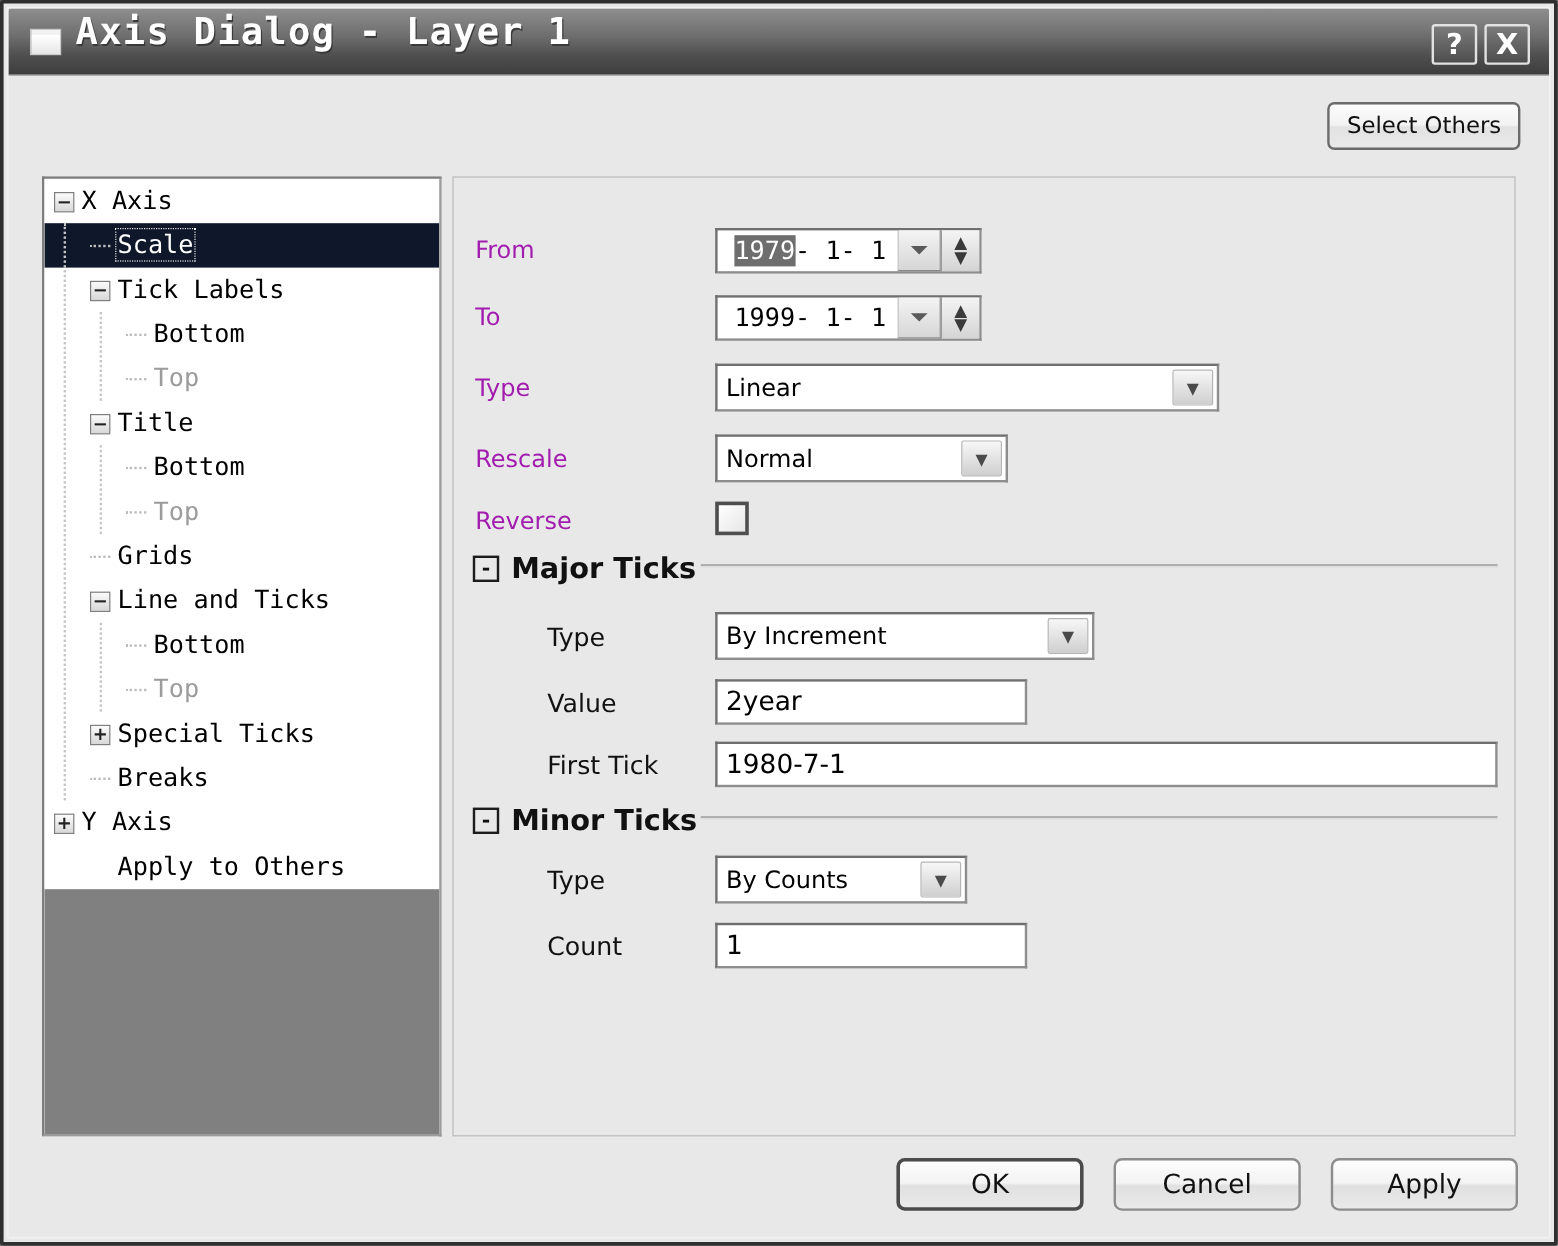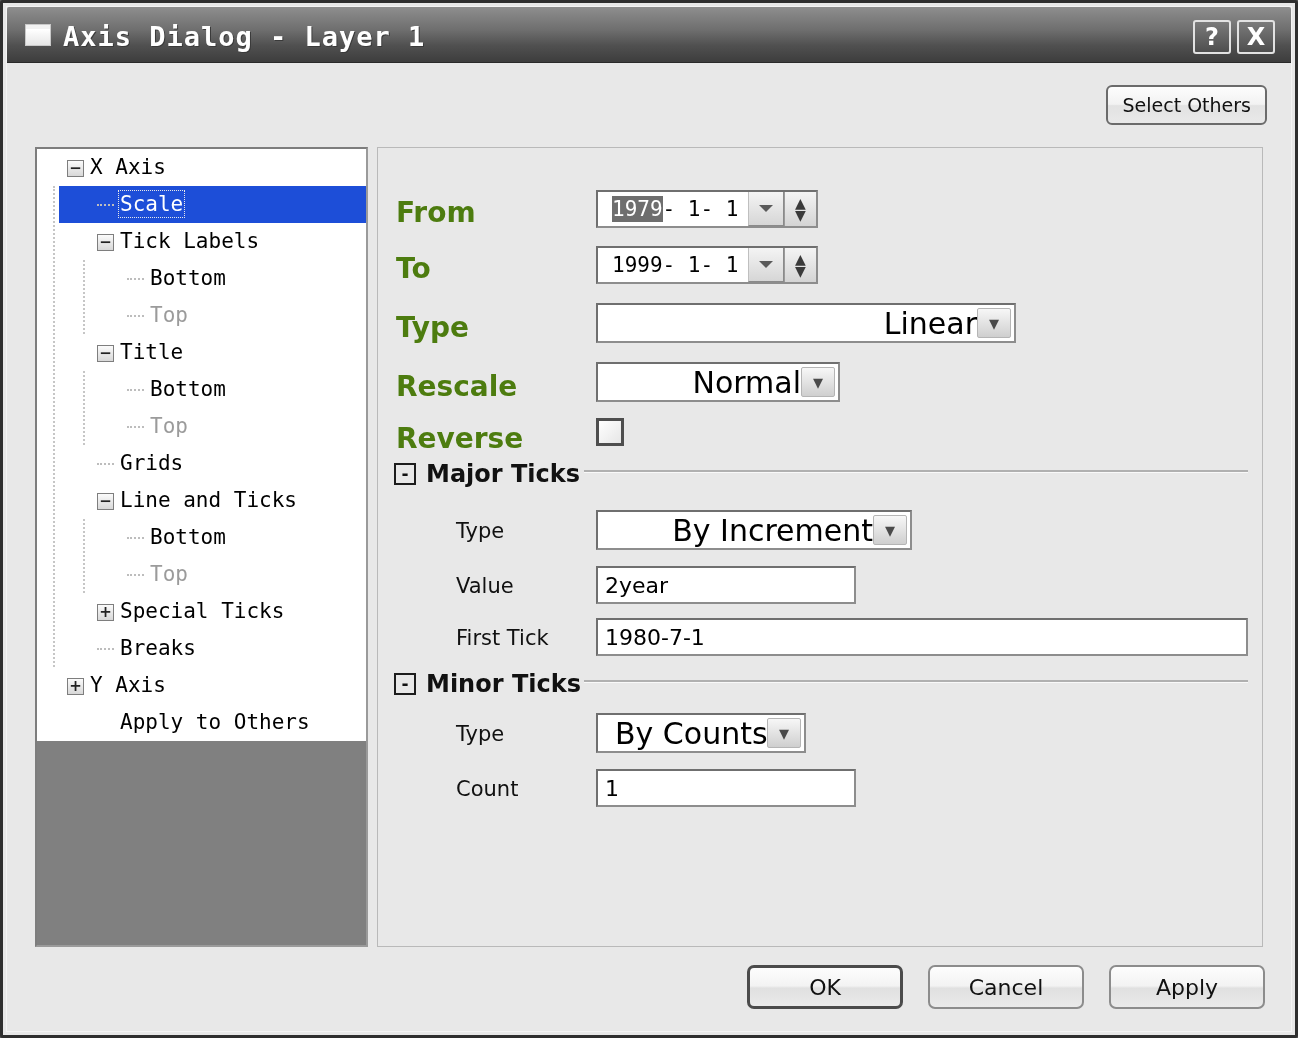--- a/index.html
+++ b/index.html
@@ -44,23 +44,23 @@
   .title-icon {
     position: absolute;
     left: 18px; top: 17px;
     width: 26px; height: 22px;
     background: linear-gradient(180deg,#f2f2f2 0%, #f2f2f2 22%, #ffffff 22%, #e6e6e6 100%);
     border: 1px solid #c9c9c9;
     box-sizing: border-box;
   }
   .title-text {
     position: absolute;
-    left: 56px; top: 14px;
+    left: 56px; top: 2px;
     font-family: "DejaVu Sans Mono", monospace;
-    font-size: 27px;
+    font-size: 31px;
     font-weight: bold;
     letter-spacing: 1px;
     color: #ffffff;
     text-shadow: 1px 1px 0 #3a3a3a;
     white-space: nowrap;
   }
   .title-btn {
     position: absolute;
     top: 13px;
     width: 38px; height: 34px;
@@ -105,35 +105,34 @@
     border: 2px solid #9a9a9a;
     border-top-color: #7d7d7d;
     border-left-color: #7d7d7d;
     box-sizing: border-box;
     overflow: hidden;
   }
   .tree-list {
     position: absolute;
     left: 0; top: 0; right: 0;
     background: #ffffff;
-    padding-left: 22px;
   }
   .tree-item {
     position: relative;
     height: 37px;
     line-height: 37px;
     white-space: nowrap;
     font-family: "DejaVu Sans Mono", monospace;
     font-size: 21px;
     color: #000000;
     cursor: pointer;
   }
   .tree-item.dim { color: #9b9b9b; }
   .tree-item.selected {
-    background: #1d4ed8;
+    background: #0f172a;
     color: #ffffff;
   }
   .tree-item.selected .ti-label {
     outline: 1px dotted #e8e8e8;
     outline-offset: 1px;
   }
   .ti-indent { display: inline-block; }
   .expander {
     display: inline-block;
     width: 17px; height: 17px;
@@ -174,23 +173,23 @@
     position: absolute;
     left: 370px; top: 140px;
     right: 28px; height: 800px;
     background: #e8e8e8;
     border: 1px solid #b9b9b9;
     box-sizing: border-box;
   }
   .field-label {
     position: absolute;
     font-family: "DejaVu Sans", sans-serif;
-    font-size: 28px;
-    font-weight: bold;
-    color: #4d7c0f;
+    font-size: 20px;
+    font-weight: normal;
+    color: #a21caf;
     white-space: nowrap;
   }
   .sub-label {
     position: absolute;
     font-family: "DejaVu Sans", sans-serif;
     font-size: 21px;
     font-weight: normal;
     color: #111;
     white-space: nowrap;
   }
@@ -263,27 +262,26 @@
     border: 2px solid #8d8d8d;
     border-top-color: #6f6f6f;
     border-left-color: #6f6f6f;
     box-sizing: border-box;
     display: flex;
     align-items: center;
     cursor: pointer;
   }
   .combo-text {
     flex: 1;
-    padding-left: 17px;
-    font-family: "DejaVu Sans", sans-serif;
-    font-size: 30px;
+    padding-left: 7px;
+    font-family: "DejaVu Sans", sans-serif;
+    font-size: 20px;
     color: #000;
     white-space: nowrap;
     overflow: hidden;
-    text-align: right;
   }
   .combo-btn {
     width: 34px;
     height: 30px;
     margin-right: 3px;
     background: linear-gradient(180deg,#f7f7f7,#cfcfcf);
     border: 1px solid #b5b5b5;
     border-radius: 2px;
     display: flex; align-items: center; justify-content: center;
     box-sizing: border-box;

